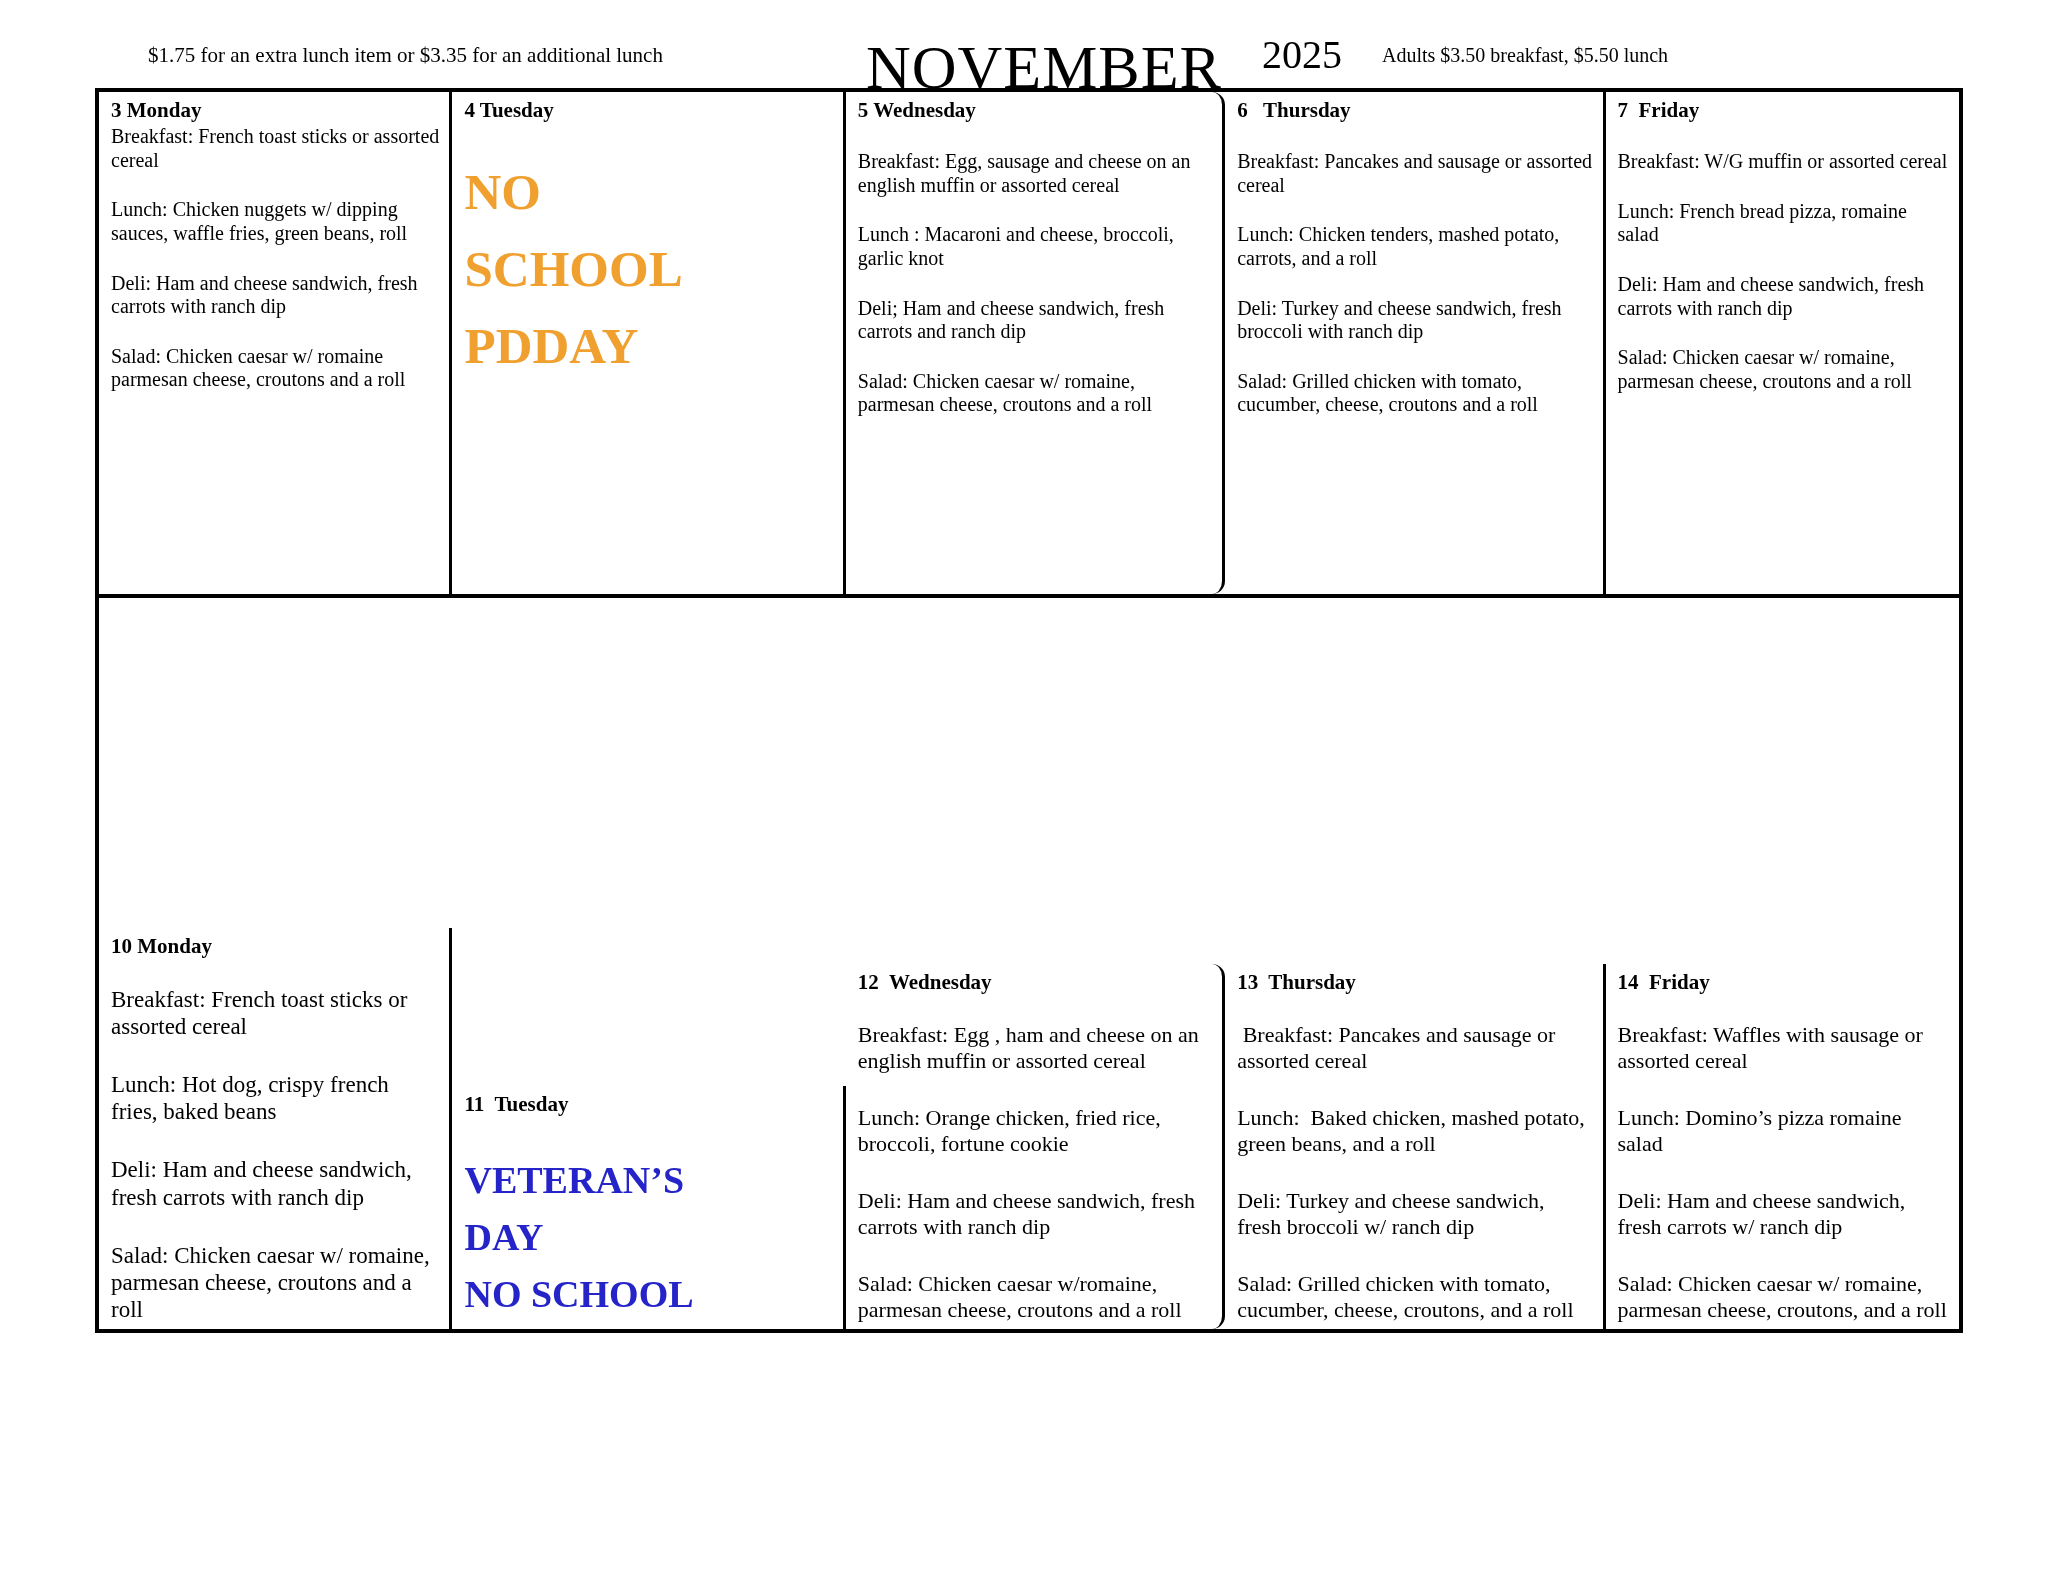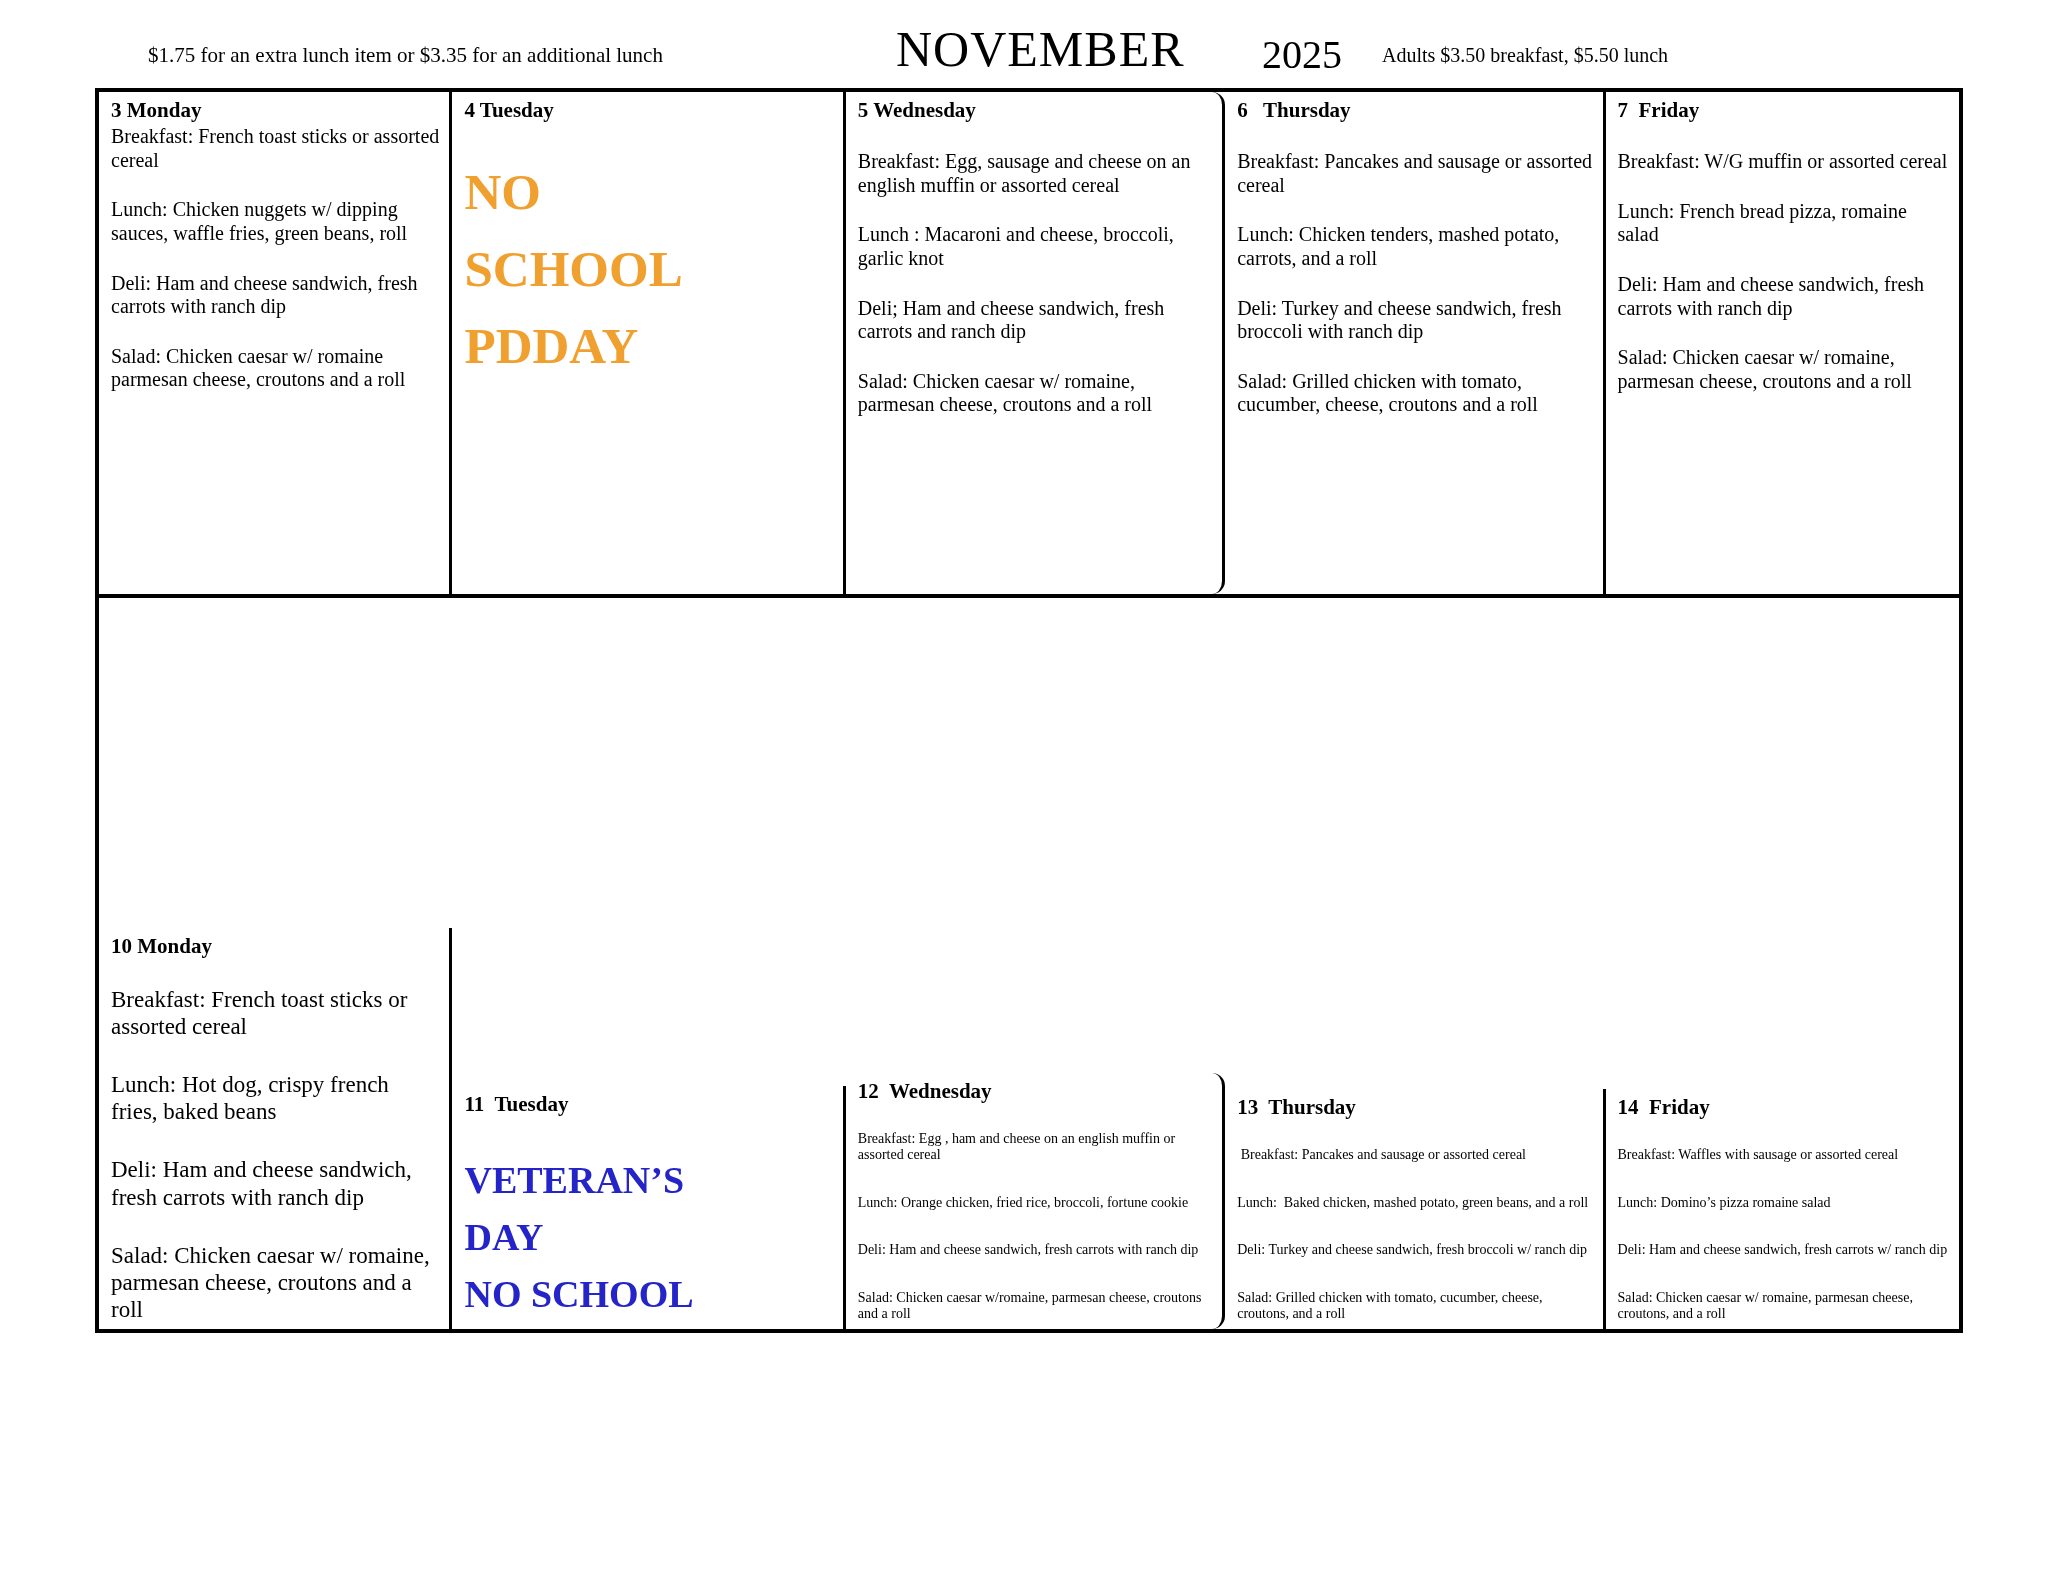--- a/index.html
+++ b/index.html
@@ -24,24 +24,23 @@
     height: 72px;
   }
   .left-note {
     position: absolute;
     left: 148px; top: 43px;
     font-size: 21px;
     white-space: pre-wrap;
   }
   .month-title {
     position: absolute;
-    left: 866px; top: 20px;
-    font-size: 50px;
+    left: 866px; top: 32px;
+    font-size: 62px;
     letter-spacing: 1px;
-    margin-left: 30px;
   }
   .year-label {
     position: absolute;
     left: 1262px; top: 31px;
     font-size: 40px;
   }
   .right-note {
     position: absolute;
     left: 1382px; top: 44px;
     font-size: 20px;
@@ -79,21 +78,21 @@
     font-size: 21px;
     line-height: 1.15;
     white-space: pre-wrap;
   }
   .cell-body {
     margin-top: 28px;
     font-size: 20px;
     line-height: 1.18;
   }
   .week-0 .day-0 .cell-body { margin-top: 3px; }  
-  .week-1 .cell-body { font-size: 14px; }
+  .week-1 .cell-body { font-size: 22px; }
   .week-1 .day-0 .cell-body { font-size: 23px; }  
   .menu-paragraph {
     margin: 0 0 26px 0;
     white-space: pre-wrap;
   }
   .week-1 .menu-paragraph { margin-bottom: 31px; }
   .menu-paragraph:last-child { margin-bottom: 0; }
   
   .notice { font-weight: bold; }
   .notice-orange {

